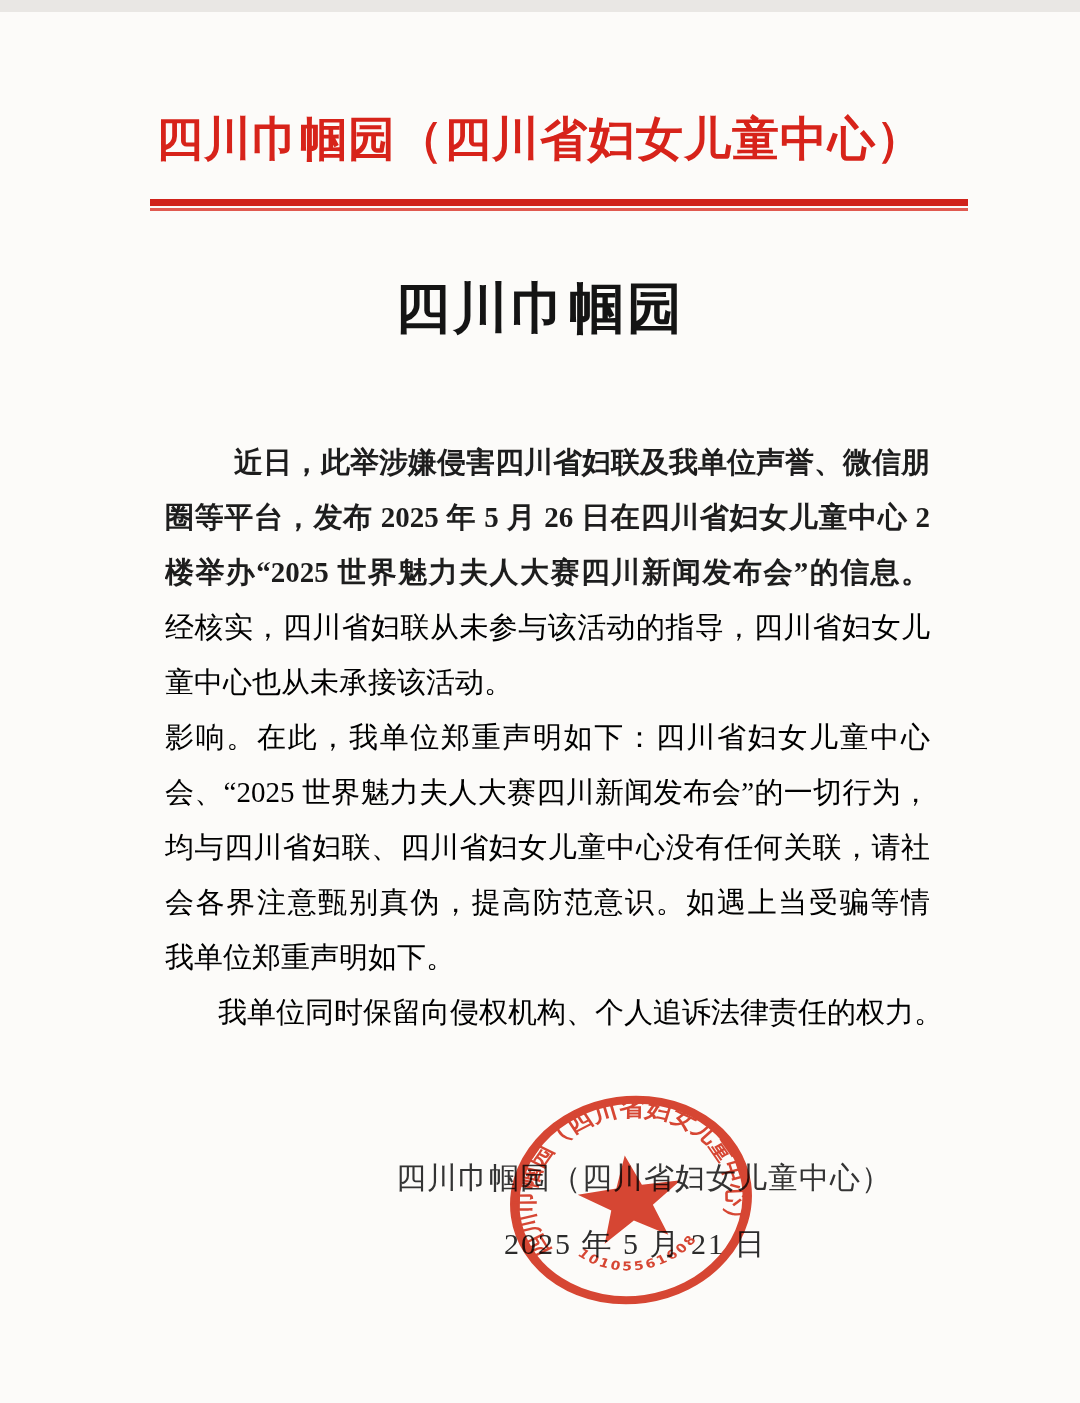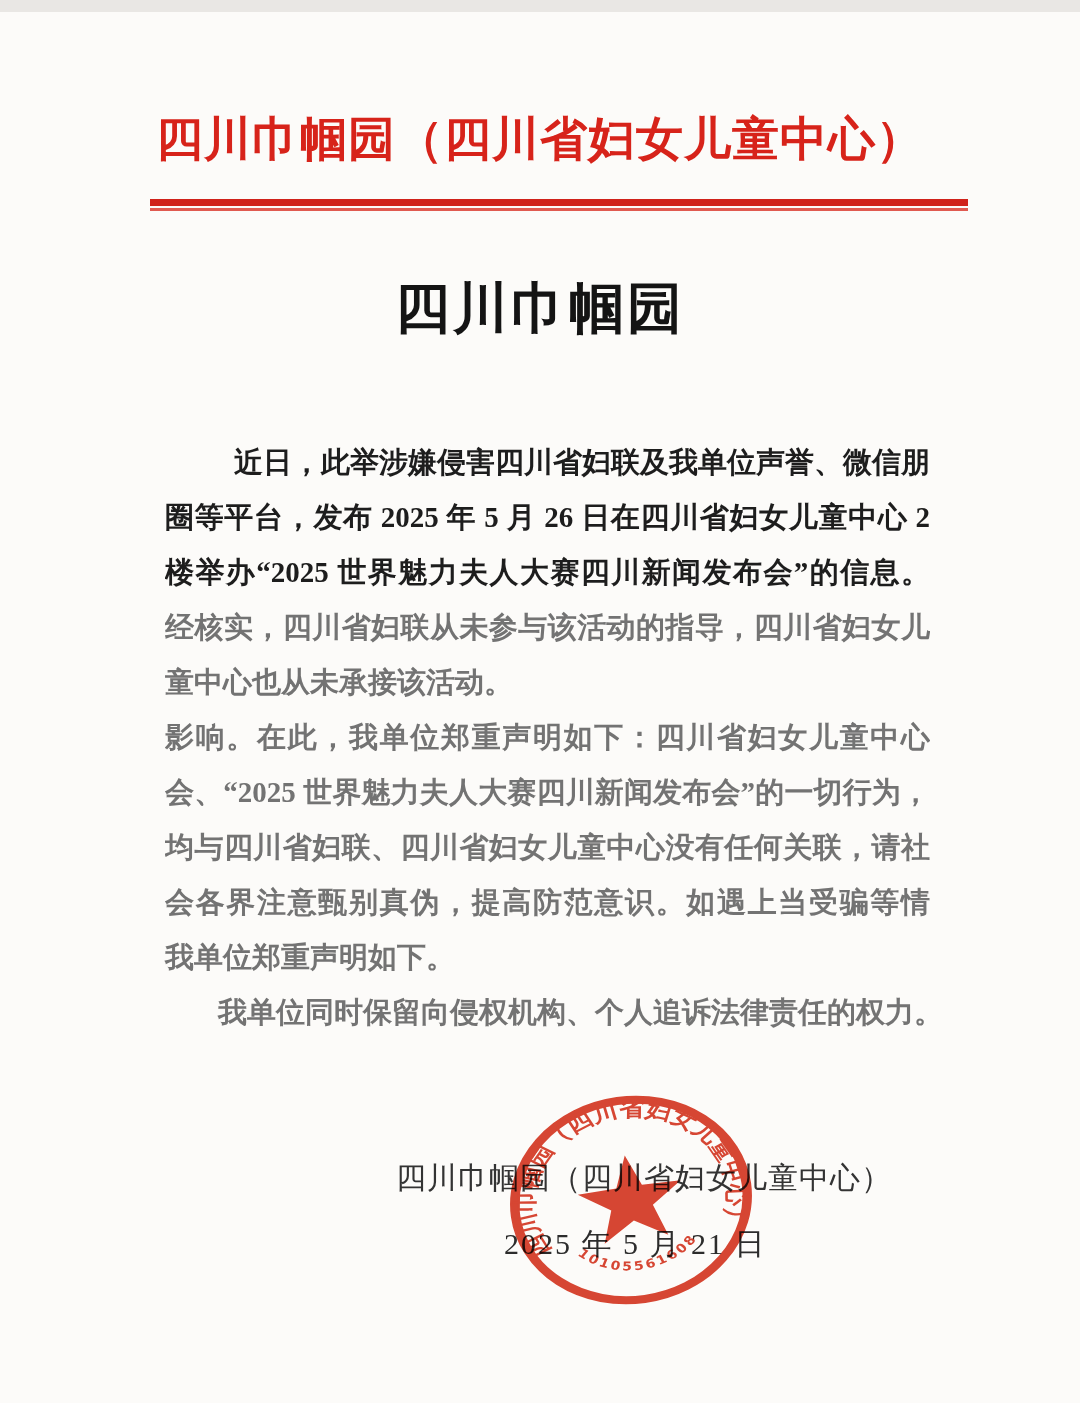--- a/index.html
+++ b/index.html
@@ -25,21 +25,21 @@
     position:absolute; top:423px; left:165px; width:765px;
     color:#2a2a2a;
   }
   .line {
     font-size:29px; line-height:55px; height:55px; white-space:nowrap;
   }
   .line.fill { text-align:justify; text-align-last:justify; white-space:normal; overflow:hidden; }
   .line.indent { padding-left:53px;text-align:right; }
   .line.indent.fill { text-indent:0; }
   .song { font-weight:700; color:#1d1d1d; }
-  .kai  { font-weight:700; color:#737373; }
+  .kai  { font-weight:400; color:#000000; }
   .signature {
     position:absolute; top:1146px; left:396px;
     font-size:30px; color:#333; letter-spacing:1px; white-space:nowrap;
   }
   .doc-date {
     position:absolute; top:1212px; left:504px;
     font-size:30px; color:#2c2c2c; letter-spacing:2px; white-space:nowrap;
   }
   .seal {
     position:absolute; top:1080px; left:505px; width:252px; height:216px;

